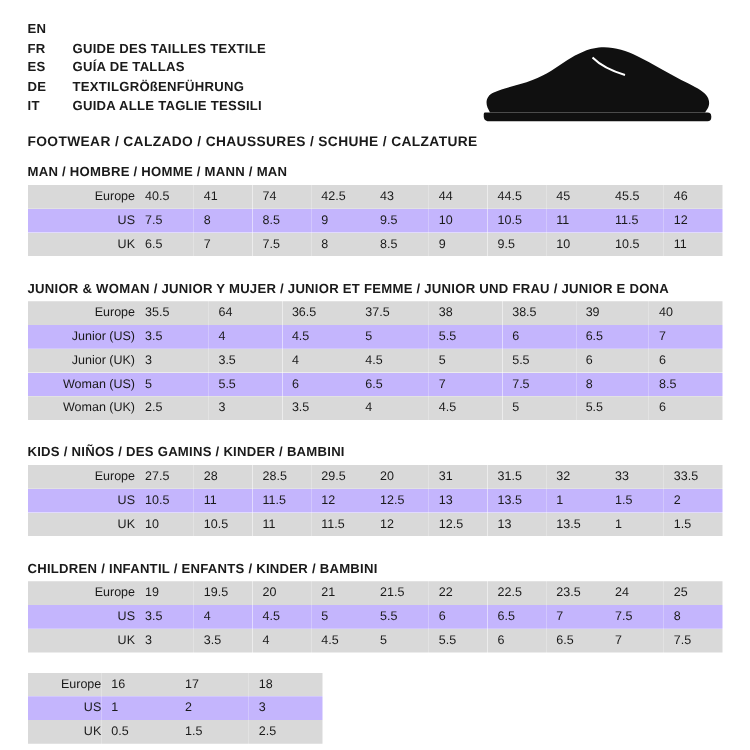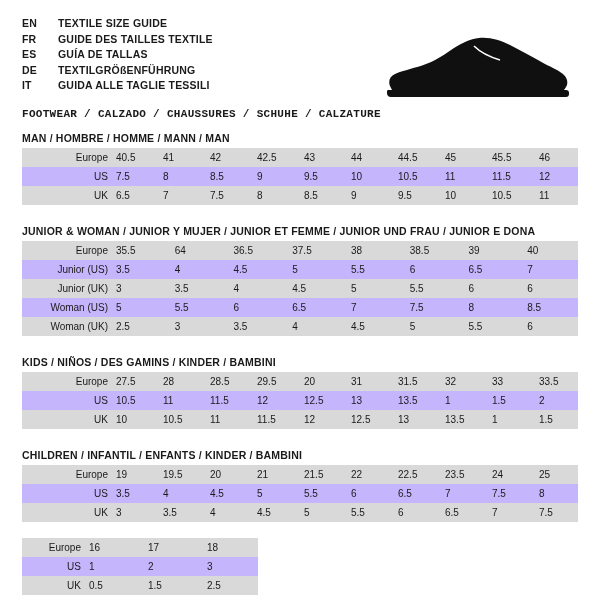--- a/index.html
+++ b/index.html
@@ -44,21 +44,20 @@
     font-weight: bold;
   }
   .lang-title {
     font-weight: bold;
   }
   .footwear-line {
     margin-top: 14px;
     font-size: 11px;
     font-weight: bold;
     letter-spacing: 0.3px;
-    font-family: Liberation Mono, monospace;
   }
 
   
   .shoe {
     position: absolute;
     right: 6px;
     top: 18px;
     width: 190px;
     height: 70px;
   }
@@ -104,21 +103,20 @@
 </style>
 </head>
 <body>
 
 <div class="page">
 
   <div class="header">
     <div class="lang-list">
       <div class="lang-row">
         <span class="lang-code">EN</span>
-        <span class="lang-title">TEXTILE SIZE GUIDE</span>
       </div>
       <div class="lang-row">
         <span class="lang-code">FR</span>
         <span class="lang-title">GUIDE DES TAILLES TEXTILE</span>
       </div>
       <div class="lang-row">
         <span class="lang-code">ES</span>
         <span class="lang-title">GUÍA DE TALLAS</span>
       </div>
       <div class="lang-row">
@@ -144,21 +142,21 @@
   </div>
 
   <div class="section">
     <div class="section-title">MAN / HOMBRE / HOMME / MANN / MAN</div>
     <table class="size-table">
       <tbody>
         <tr class="shade">
           <td class="label">Europe</td>
           <td>40.5</td>
           <td>41</td>
-          <td>42</td>
+          <td>74</td>
           <td>42.5</td>
           <td>43</td>
           <td>44</td>
           <td>44.5</td>
           <td>45</td>
           <td>45.5</td>
           <td>46</td>
         </tr>
         <tr class="plain">
           <td class="label">US</td>

